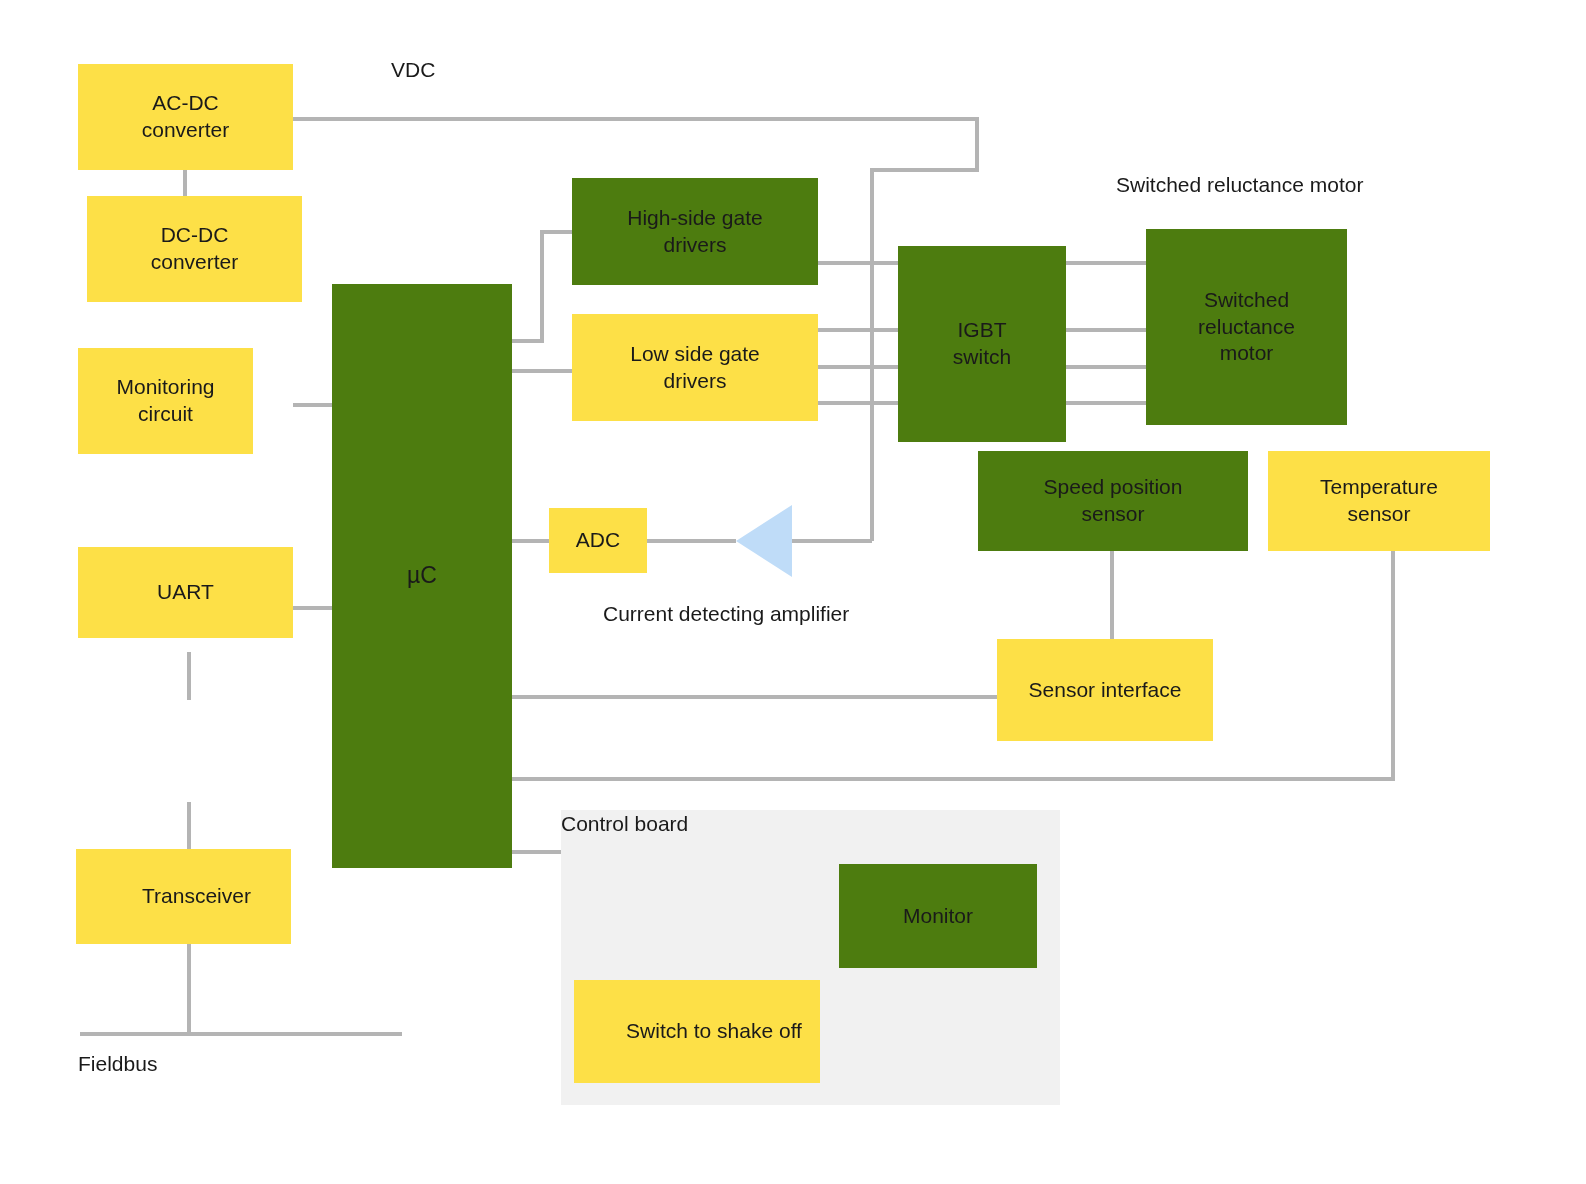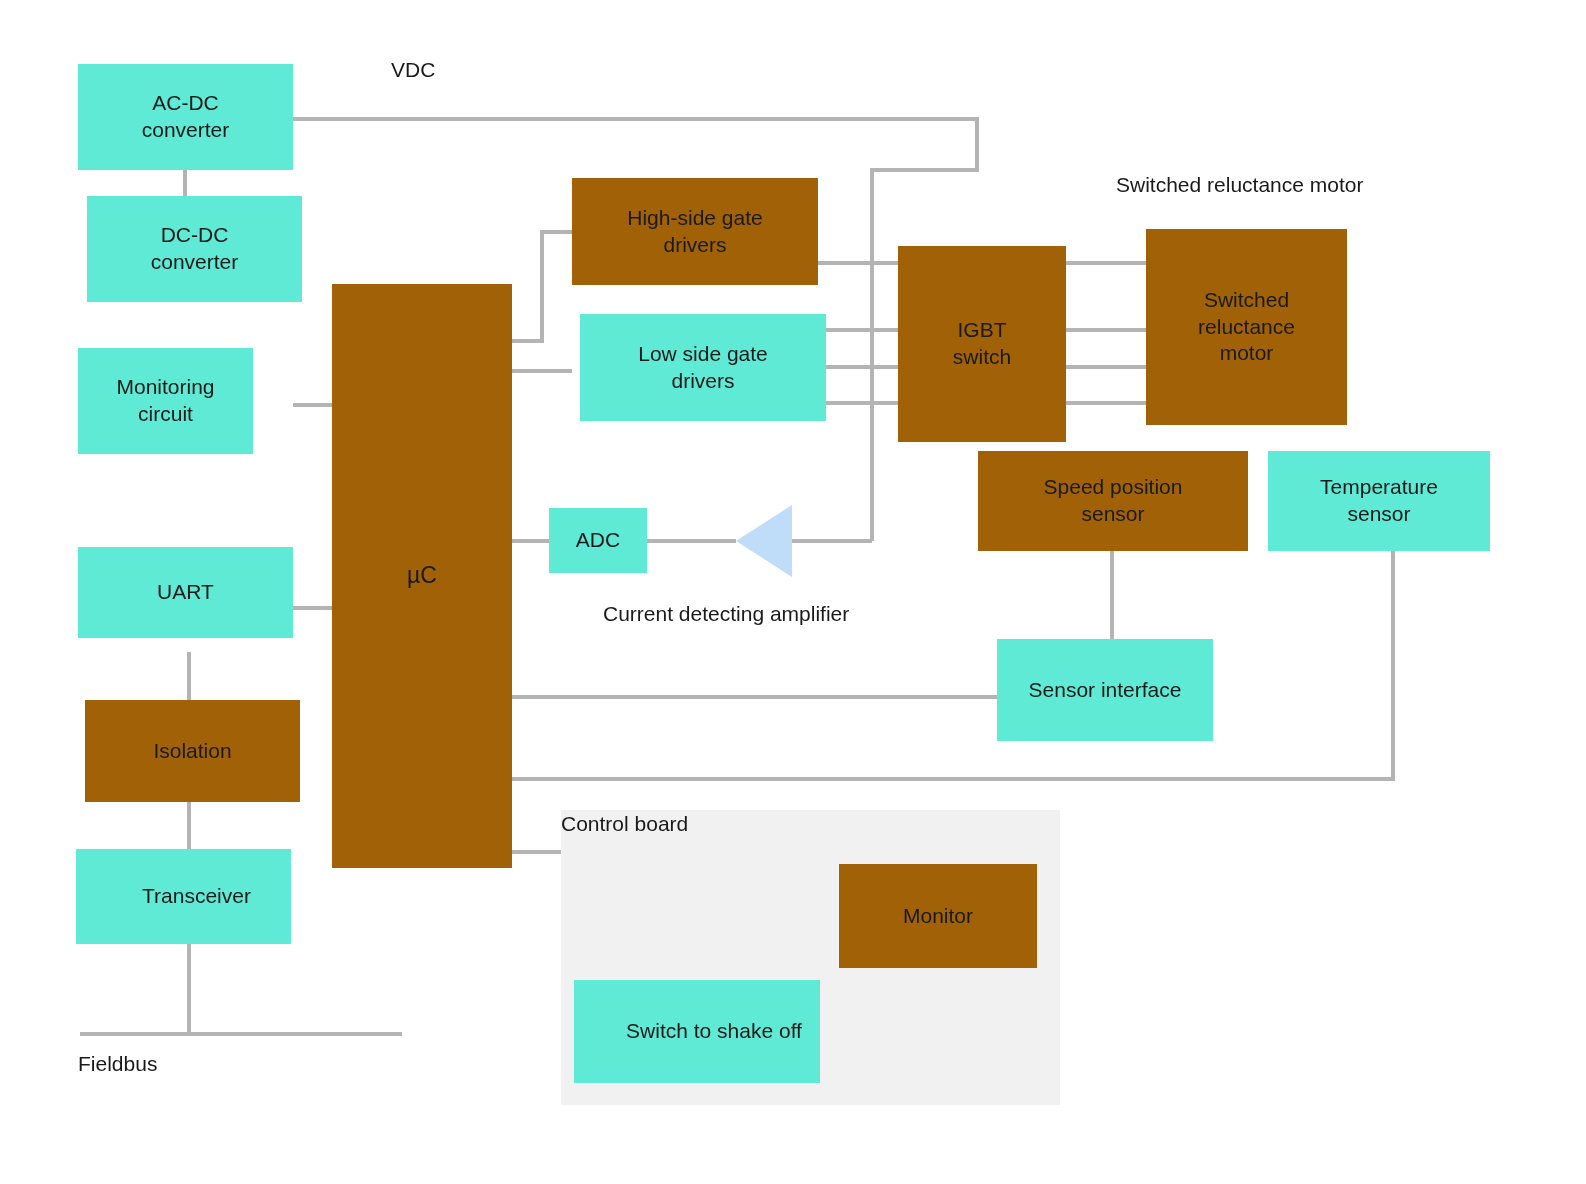--- a/index.html
+++ b/index.html
@@ -33,22 +33,22 @@
     display: flex;
     align-items: center;
     justify-content: center;
     text-align: center;
     color: #1a1a1a;
     font-size: 21px;
     line-height: 1.28;
     padding: 2px 6px;
     white-space: pre-line;
   }
-  .blue  { background: #5eead4; }
-  .gray  { background: #a16207; text-align: center; }
+  .blue  { background: #fde047; }
+  .gray  { background: #4d7c0f; text-align: center; }
   .panel { background: #f1f1f1; }
   .label {
     position: absolute;
     color: #1a1a1a;
     font-size: 21px;
     line-height: 1.28;
     white-space: pre;
   }
   .panel-title {
     position: absolute;
@@ -124,32 +124,31 @@
 converter</div>
 
   <div class="node blue" style="left:78px; top:196px; width:215px; height:106px;margin-left:9px;">DC-DC
 converter</div>
 
   <div class="node blue" style="left:78px; top:348px; width:175px; height:106px;">Monitoring
 circuit</div>
 
   <div class="node blue" style="left:78px; top:547px; width:215px; height:91px;">UART</div>
 
-  <div class="node gray" style="left:85px; top:700px; width:215px; height:102px;">Isolation</div>
 
   <div class="node blue" style="left:76px; top:849px; width:215px; height:95px;padding-left:32px;">Transceiver</div>
 
   <div class="label" style="left:78px; top:1051px;">Fieldbus</div>
 
   <div class="node gray" style="left:332px; top:284px; width:180px; height:584px; font-size:23px;">µC</div>
 
   <div class="node gray" style="left:572px; top:178px; width:246px; height:107px;">High-side gate
 drivers</div>
 
-  <div class="node blue" style="left:572px; top:314px; width:246px; height:107px;margin-left:8px;">Low side gate
+  <div class="node blue" style="left:572px; top:314px; width:246px; height:107px;">Low side gate
 drivers</div>
 
   <div class="node blue" style="left:549px; top:508px; width:98px; height:65px;">ADC</div>
 
   <div class="amp" style="left:736px; top:505px; border-top:36px solid transparent; border-bottom:36px solid transparent; border-right:56px solid #bfdcf8;"></div>
 
   <div class="label" style="left:603px; top:601px;">Current detecting amplifier</div>
 
   <div class="node gray" style="left:898px; top:229px; width:168px; height:196px;margin-top:17px;">IGBT
 switch</div>

